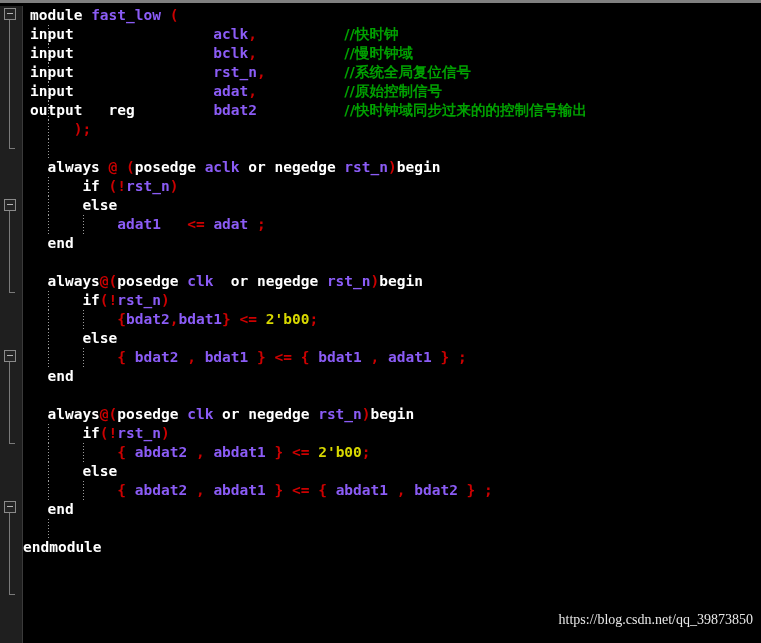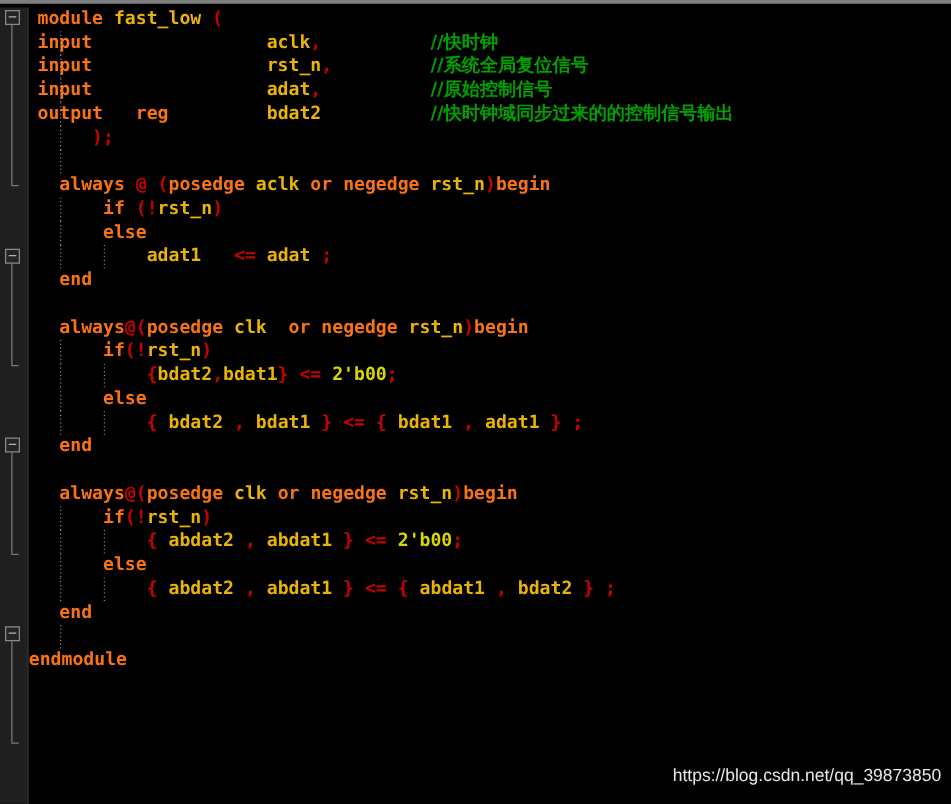--- a/index.html
+++ b/index.html
@@ -98,33 +98,33 @@
   .guide {
     position: absolute;
     top: 0;
     width: 1px;
     height: 19px;
     background-image: linear-gradient(to bottom, #9a9a9a 0px, #9a9a9a 1px, transparent 1px, transparent 3px);
     background-size: 1px 3px;
   }
 
   
-  .kw   { color: #f97316; }     
-  .id   { color: #eab308; }     
+  .kw   { color: #ffffff; }     
+  .id   { color: #8b5cf6; }     
   .pun  { color: #cc0000; }     
   .num  { color: #d8d800; }     
   .cmt  { color: #00a000; font-weight: bold; }  
   .cmt-cjk { font-family: "DejaVu Sans", sans-serif; }
 
   
   #watermark {
     position: absolute;
     right: 8px;
     top: 609px;
-    font-family: Liberation Sans, sans-serif;
+    font-family: Liberation Serif, serif;
     font-size: 14px;
     color: #e8e8e8;
     letter-spacing: 0px;
     white-space: nowrap;
   }
 </style>
 </head>
 <body>
 
 <div id="editor">
@@ -151,20 +151,21 @@
       <div class="fold-foot" style="top:93px;"></div>
     </div>
   </div>
 
   <div id="code">
 
     <div class="line"><span class="kw">module</span><span class="id"> </span><span class="id">fast_low</span><span class="pun"> (</span></div>
 
     <div class="line"><span class="guide" style="left:25px;"></span><span class="kw">input</span><span class="id" style="margin-left:0;">                </span><span class="id">aclk</span><span class="pun">,</span><span>          </span><span class="cmt cmt-cjk">//快时钟</span></div>
 
+    <div class="line"><span class="guide" style="left:25px;"></span><span class="kw">input</span><span>                </span><span class="id">bclk</span><span class="pun">,</span><span>          </span><span class="cmt cmt-cjk">//慢时钟域</span></div>
 
     <div class="line"><span class="guide" style="left:25px;"></span><span class="kw">input</span><span>                </span><span class="id">rst_n</span><span class="pun">,</span><span>         </span><span class="cmt cmt-cjk">//系统全局复位信号</span></div>
 
     <div class="line"><span class="guide" style="left:25px;"></span><span class="kw">input</span><span>                </span><span class="id">adat</span><span class="pun">,</span><span>          </span><span class="cmt cmt-cjk">//原始控制信号</span></div>
 
 
     <div class="line"><span class="guide" style="left:25px;"></span><span class="kw">output</span><span>   </span><span class="kw">reg</span><span>         </span><span class="id">bdat2</span><span>          </span><span class="cmt cmt-cjk">//快时钟域同步过来的的控制信号输出</span></div>
 
     <div class="line"><span class="guide" style="left:25px;"></span><span class="pun">     );</span></div>
 

